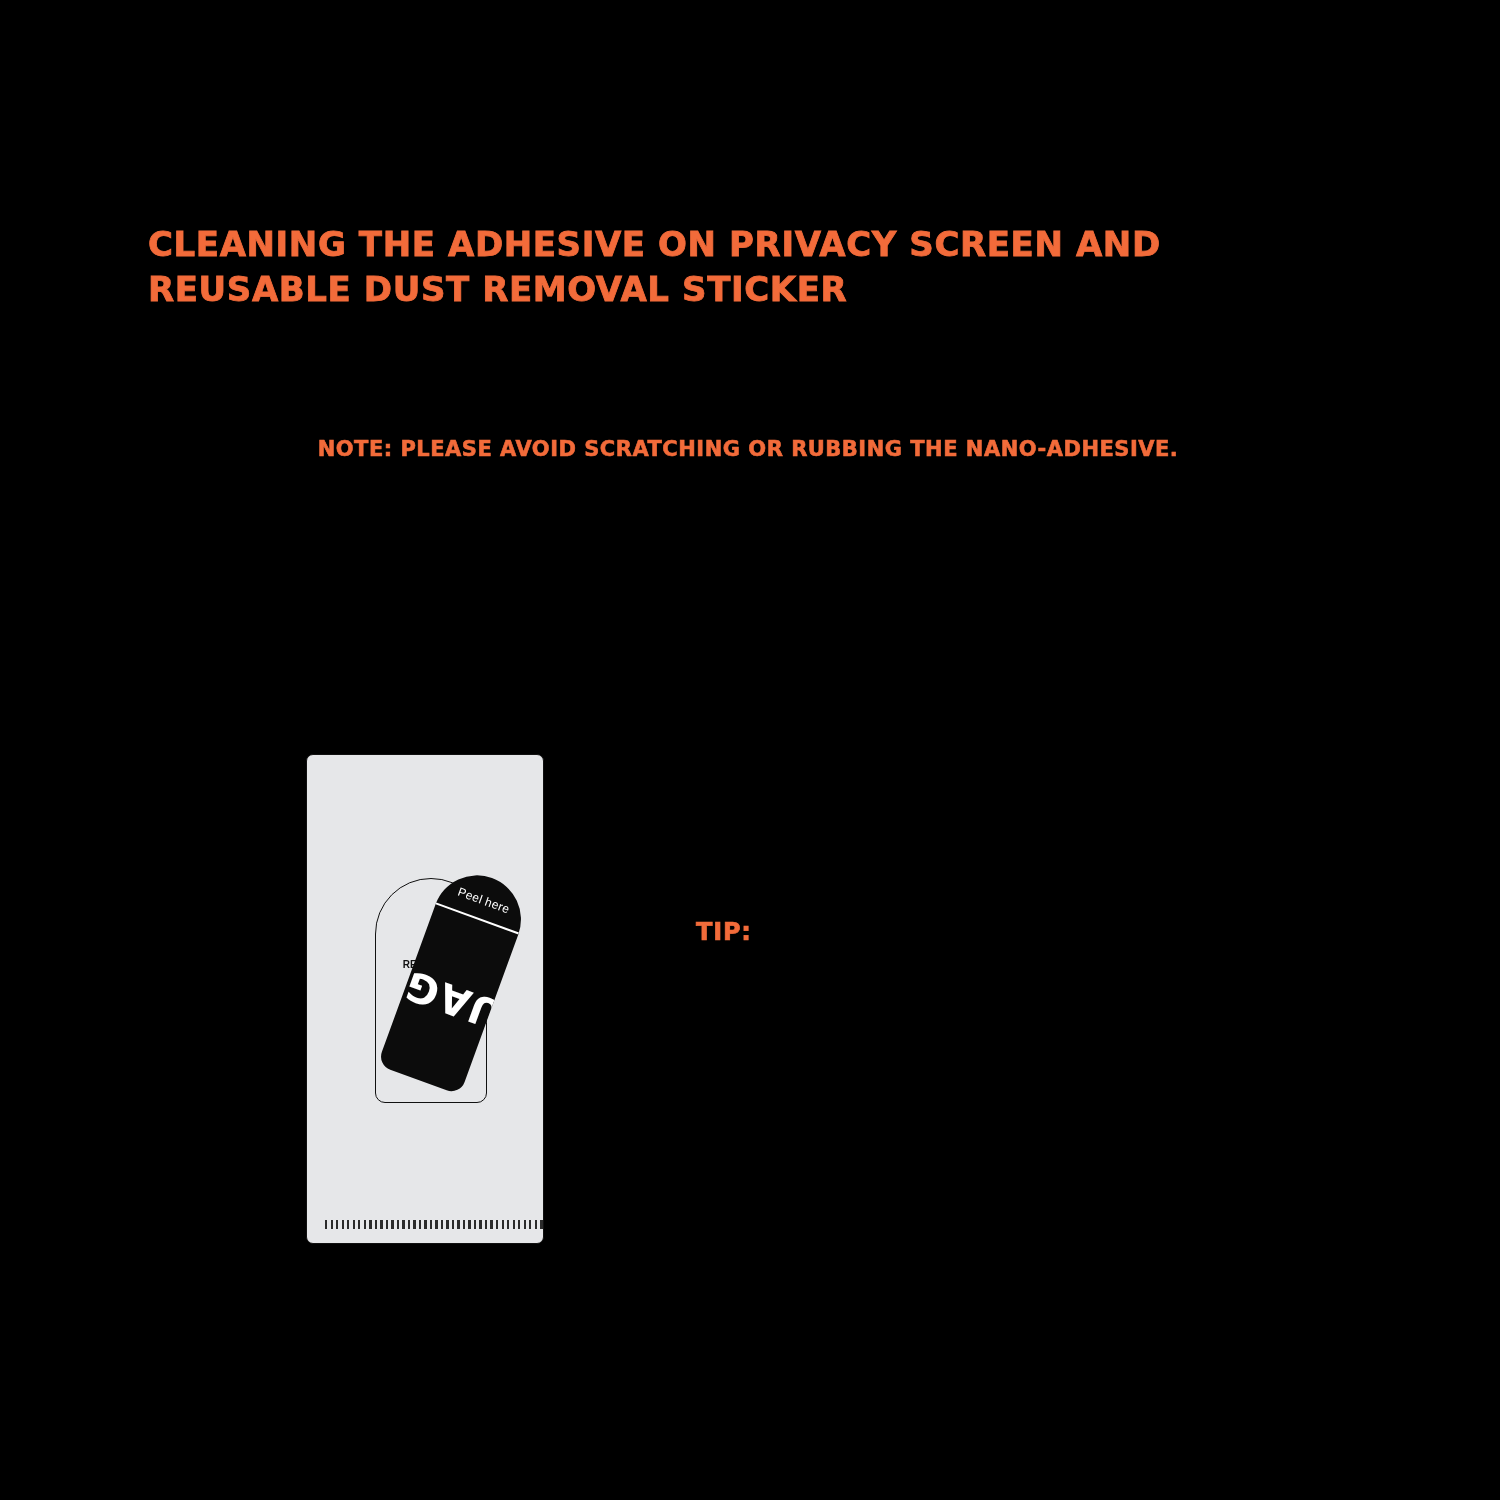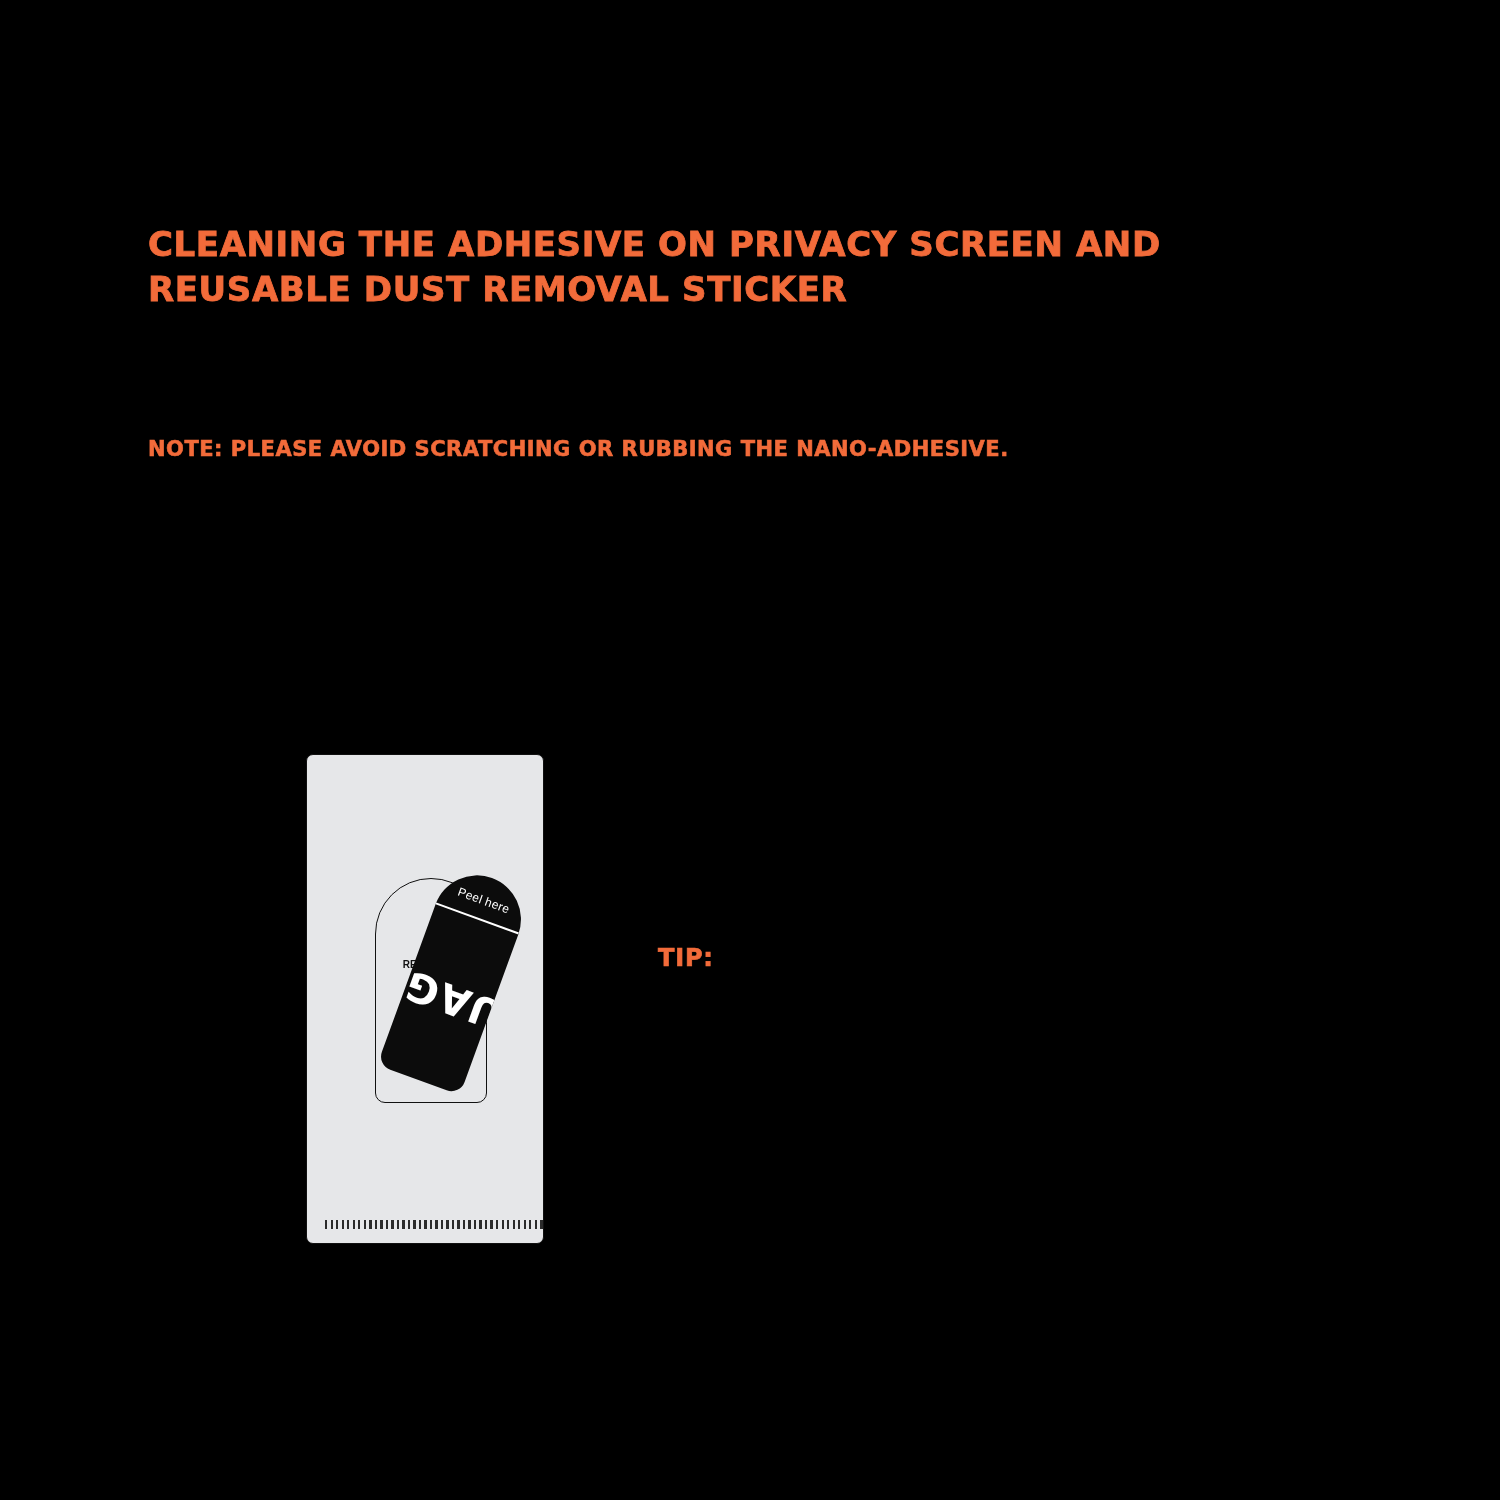--- a/index.html
+++ b/index.html
@@ -36,34 +36,34 @@
     position: absolute;
     left: 148px;
     top: 437px;
     width: 1200px;
     font-family: "DejaVu Sans", sans-serif;
     font-weight: 700;
     font-size: 21px;
     letter-spacing: 0.5px;
     color: #F26B3A;
     text-transform: uppercase;
+    text-align: center;
     -webkit-text-stroke: 0.6px #F26B3A;
   }
 
   .tip-label {
     position: absolute;
-    left: 658px;
+    left: 696px;
     top: 918px;
     font-family: "DejaVu Sans", sans-serif;
     font-weight: 700;
     font-size: 24px;
     letter-spacing: 0.8px;
     color: #F26B3A;
     text-transform: uppercase;
-    margin-top: 26px;
     -webkit-text-stroke: 0.7px #F26B3A;
   }
 
   
   .illustration {
     position: absolute;
     left: 300px;
     top: 750px;
     width: 250px;
     height: 500px;

